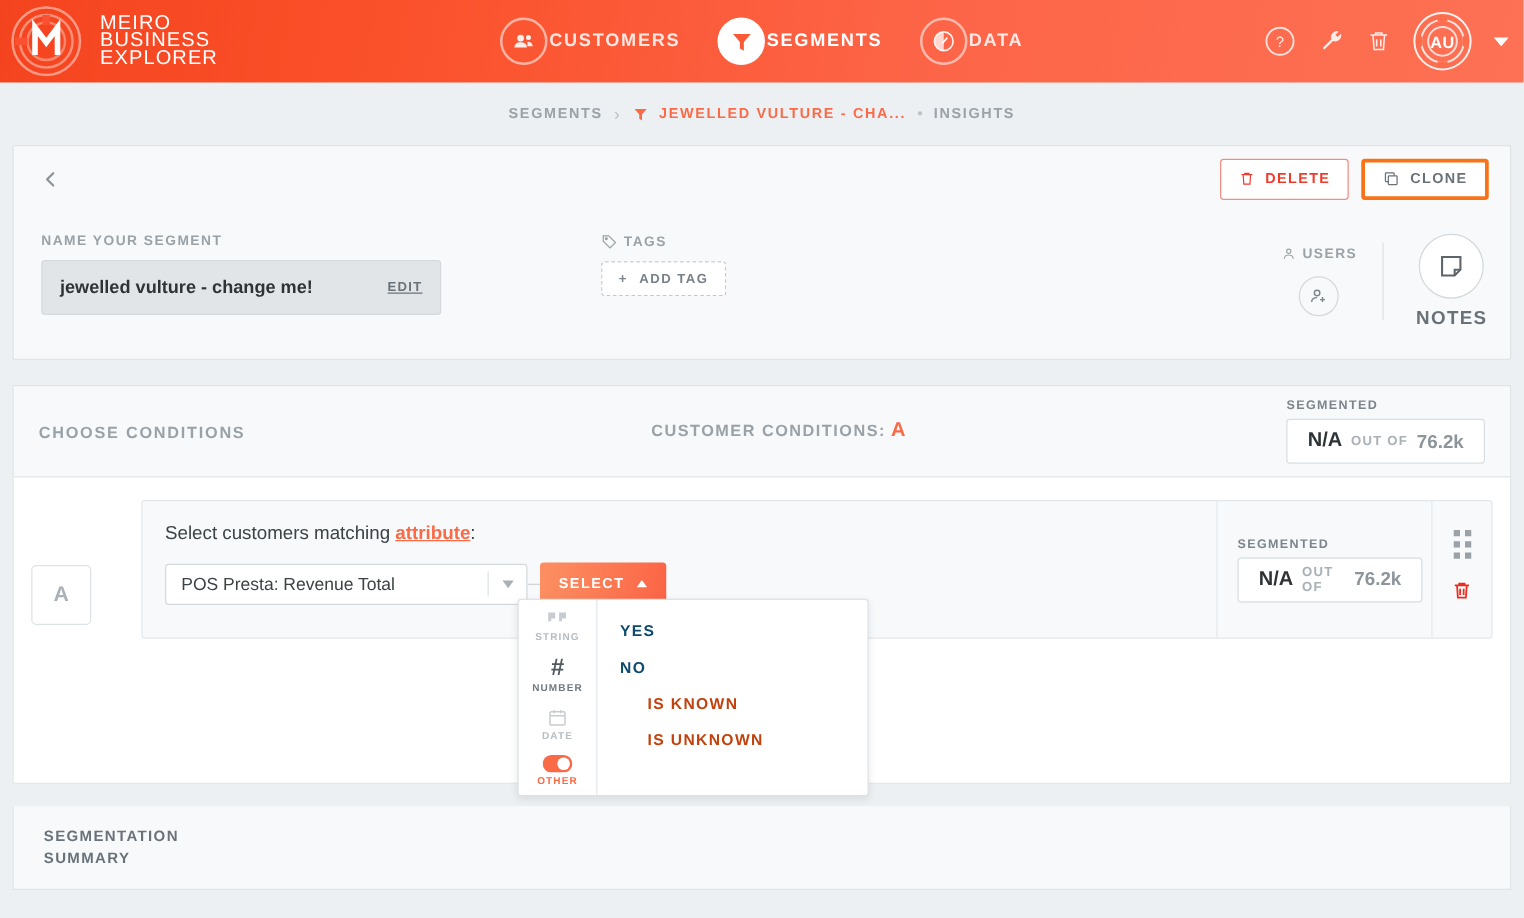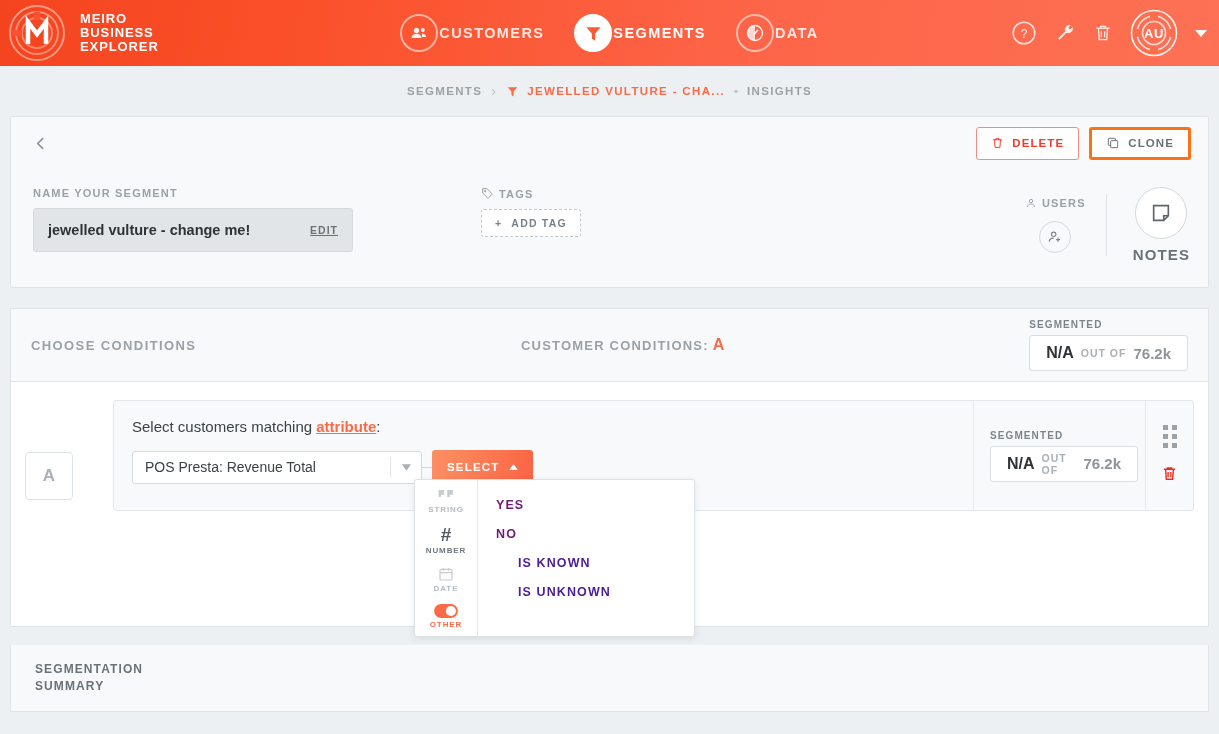--- a/index.html
+++ b/index.html
@@ -15,21 +15,21 @@
     position: relative;
     height: 66px;
     background: linear-gradient(100deg, #f4441f 0%, #fa4f28 22%, #fd6548 62%, #fd7154 100%);
     display: flex; align-items: center;
     color: #fff;
   }
   .brand { display: flex; align-items: center; padding-left: 8px; }
   .brand-logo { width: 58px; height: 58px; flex: none; }
   .brand-text {
     margin-left: 14px;
-    font-size: 13px; font-weight: bold; line-height: 14px;
+    font-size: 16px; font-weight: normal; line-height: 14px;
     letter-spacing: 0.9px; color: #fff;
   }
 
   .mainnav {
     position: absolute; left: 0; right: 0;
     display: flex; justify-content: center; align-items: center; gap: 30px;
     pointer-events: none;
   }
   .navitem { display: flex; align-items: center; gap: 1px; pointer-events: auto; cursor: pointer; }
   .navcircle {
@@ -256,23 +256,23 @@
     cursor: pointer; width: 100%;
   }
   .dd-type .tl {
     font-size: 8px; font-weight: bold; letter-spacing: .9px; color: #b6bcc1;
   }
   .dd-type.on .tl { color: #fb6a47; }
   .dd-type.num .tl { color: #70787e; }
   .dd-list { flex: 1; padding: 18px 0 0 18px; }
   .dd-item {
     font-size: 12.5px; font-weight: bold; letter-spacing: 1.1px;
-    color: #701a75; margin-bottom: 15px; cursor: pointer;
-  }
-  .dd-item.en { color: #4c1d95; padding-left: 22px; }
+    color: #0c4a6e; margin-bottom: 15px; cursor: pointer;
+  }
+  .dd-item.en { color: #c2410c; padding-left: 22px; }
 
   .savebtn-wrap { margin-top: 16px; display: flex; justify-content: center; }
   .save-btn {
     height: 34px; padding: 0 20px; border-radius: 3px;
     background: #fd7152; color: #fff;
     font-size: 11.5px; font-weight: bold; letter-spacing: 1.3px;
     display: flex; align-items: center; cursor: pointer;
   }
 
   

